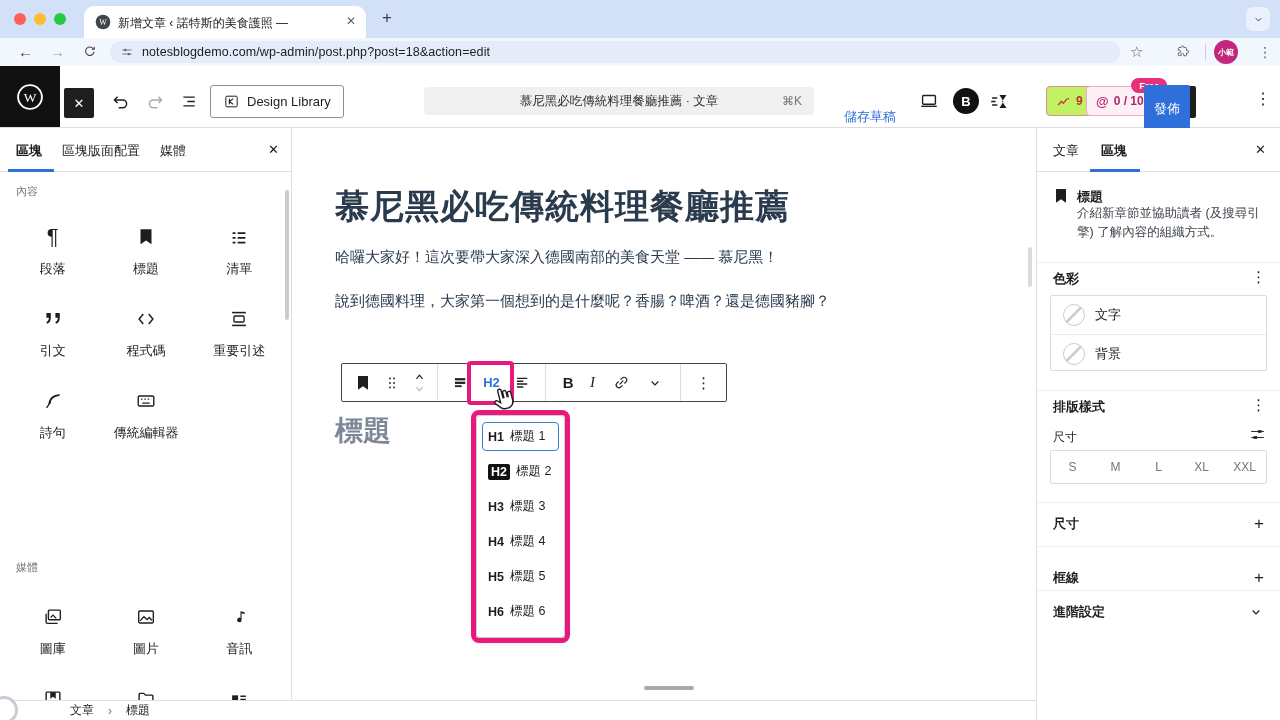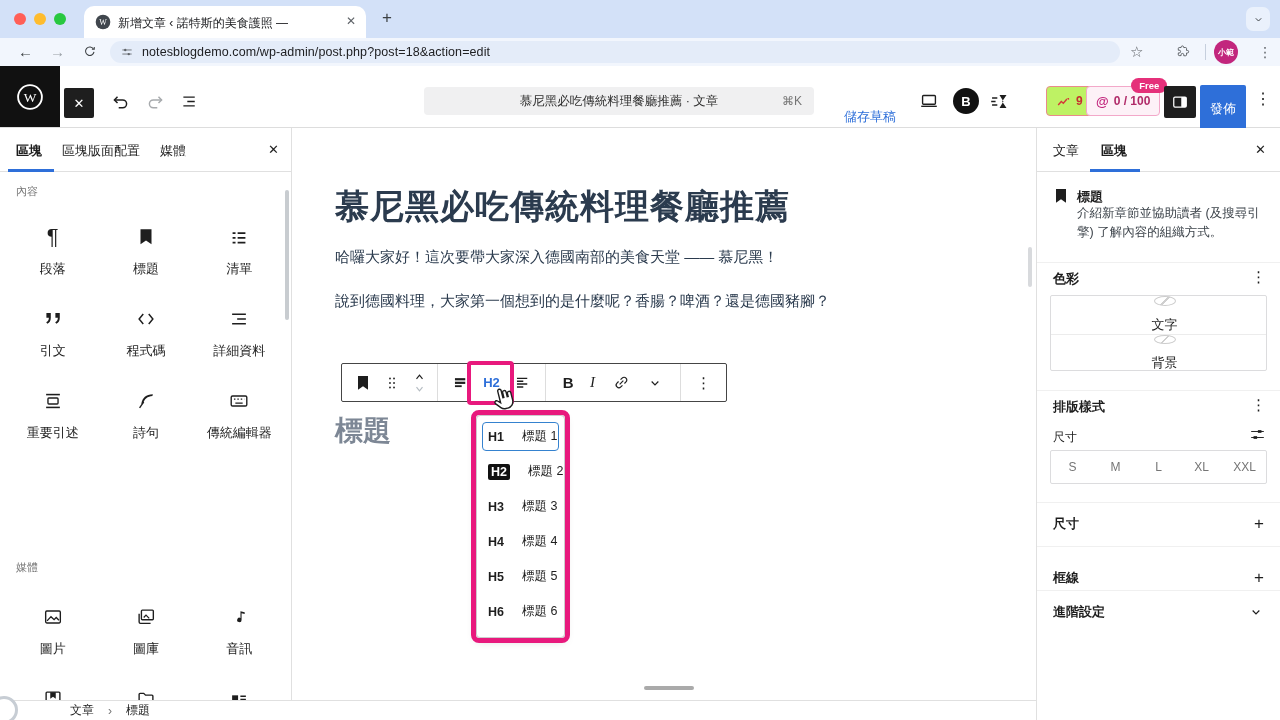--- a/index.html
+++ b/index.html
@@ -37,21 +37,21 @@
   .docpill{left:424px;top:21px;width:390px;height:28px;background:#f0f0f1;border-radius:4px;justify-content:center;}
   .docpill .t{font-size:12.5px;color:#2f2f2f;}
   .docpill .k{position:absolute;right:12px;font-size:12px;color:#757575;}
   .savedraft{left:844px;top:28px;font-size:13px;color:var(--accent);margin-top:14px;}
   .bcircle{left:953px;top:22px;width:26px;height:26px;border-radius:50%;background:#111;color:#fff;font-weight:bold;font-size:13px;justify-content:center;}
   .scorebadge{top:20px;height:30px;border-radius:4px;border:1px solid;gap:5px;padding:0 9px;font-size:12px;font-weight:bold;}
   .headline-badge{left:1046px;border-color:#e98b8b;background:#bef264;color:#c5302f;}
   .seo-badge{left:1086px;border-color:#f3a8c9;background:#fdf1f7;color:var(--seo-pink);}
   .freepill{position:absolute;right:-8px;top:-9px;background:var(--free-pink);color:#fff;font-size:9.5px;font-weight:bold;border-radius:8px;padding:2px 8px;}
   .paneltoggle{left:1164px;top:20px;width:32px;height:32px;background:var(--wp-black);border-radius:2px;justify-content:center;color:#fff;}
-  .publish{left:1200px;top:19px;width:46px;height:48px;background:var(--accent);border-radius:2px;color:#fff;font-size:13px;justify-content:center;}
+  .publish{left:1144px;top:19px;width:46px;height:48px;background:var(--accent);border-radius:2px;color:#fff;font-size:13px;justify-content:center;}
   .kebab{font-size:16px;color:var(--wp-black);}
   
   .inserter{left:0;top:128px;width:292px;height:572px;background:#fff;border-right:1px solid #e0e0e0;overflow:hidden;}
   .ins-tabs{left:0;top:0;width:100%;height:44px;border-bottom:1px solid #e0e0e0;}
   .ins-tab{position:absolute;top:14px;font-size:13px;color:var(--wp-black);}
   .tab-underline{position:absolute;bottom:-1px;height:3px;background:var(--accent);}
   .sect-label{position:absolute;font-size:11px;color:#757575;}
   .bgrid{position:absolute;left:6px;width:280px;display:grid;grid-template-columns:repeat(3,1fr);row-gap:27px;}
   .block-item{display:flex;flex-direction:column;align-items:center;gap:12px;height:55px;}
   .bi-icon{height:26px;display:flex;align-items:center;color:var(--wp-black);}
@@ -67,38 +67,38 @@
   .tgroup:last-child{border-right:none;}
   .tbtn{display:flex;align-items:center;justify-content:center;color:var(--wp-black);}
   .movers{display:flex;flex-direction:column;align-items:center;justify-content:center;}
   .lvl{font-size:13px;font-weight:bold;color:var(--accent);}
   .fmt-b{font-size:15px;font-weight:bold;}
   .fmt-i{font-size:15px;font-style:italic;font-family:"Liberation Serif",serif;}
   .dots-v{font-size:15px;color:var(--wp-black);}
   
   .hmenu-annot{left:179px;top:282px;width:99px;height:233px;border:5px solid var(--annotation);border-radius:8px;pointer-events:none;}
   .hmenu{left:184px;top:287px;width:89px;height:223px;background:#fff;border:1px solid #ccc;border-radius:4px;box-shadow:0 3px 10px rgba(0,0,0,.18);padding-top:3px;}
-  .hrow{position:relative;height:35px;display:flex;align-items:center;padding-left:11px;gap:18px;font-size:12.5px;color:var(--wp-black);}
+  .hrow{position:relative;height:35px;display:flex;align-items:center;padding-left:11px;gap:6px;font-size:12.5px;color:var(--wp-black);}
   .hrow .lv{font-weight:bold;}
   .hrow.focused:after{content:"";position:absolute;inset:3px 5px;border:1.5px solid #3582cf;border-radius:4px;}
   .lv.current{background:#111;color:#fff;padding:1px 3px;border-radius:2px;}
   .h2-annot{left:175px;top:233px;width:47px;height:44px;border:4px solid var(--annotation);border-radius:4px;pointer-events:none;}
   .cursorhand{left:198px;top:258px;pointer-events:none;transform:rotate(-14deg);}
   .draghandle{left:352px;top:558px;width:50px;height:4px;border-radius:2px;background:#aaa;}
   .canvas-scroll{left:736px;top:119px;width:4px;height:40px;background:#d8dadd;border-radius:2px;}
   
   .settings{left:1036px;top:128px;width:244px;height:592px;background:#fff;border-left:1px solid #e0e0e0;}
   .set-tabs{left:0;top:0;width:100%;height:44px;border-bottom:1px solid #e0e0e0;}
   .card-title{font-size:13px;font-weight:bold;color:var(--wp-black);}
   .card-desc{left:40px;top:76px;width:194px;font-size:12.5px;line-height:1.55;color:#3c434a;}
   .divider{left:0;width:100%;height:1px;background:#f0f0f0;}
   .ptitle{font-size:13px;font-weight:bold;color:var(--wp-black);}
   .menu3{position:absolute;right:14px;font-size:15px;color:var(--wp-black);}
   .colorbox{left:13px;top:167px;width:217px;height:76px;border:1px solid #dcdcde;border-radius:2px;}
-  .crow{height:38px;display:flex;align-items:center;padding-left:12px;gap:10px;font-size:13px;flex-direction:column;}
+  .crow{height:38px;display:flex;align-items:center;padding-left:12px;gap:10px;font-size:13px;}
   .crow + .crow{border-top:1px solid #ececec;}
   .noneswatch{width:22px;height:22px;border:1px solid #ccc;border-radius:50%;background:linear-gradient(135deg,transparent 45%,#cfcfcf 45%,#cfcfcf 55%,transparent 55%);}
   .segbox{left:13px;top:322px;width:217px;height:34px;border:1px solid #dcdcde;border-radius:2px;display:flex;}
   .seg{flex:1;display:flex;align-items:center;justify-content:center;font-size:12px;color:#757575;}
   .prow{left:0;width:100%;height:44px;display:flex;align-items:center;justify-content:space-between;padding:0 16px;}
   .plus{font-size:17px;color:var(--wp-black);}
   
   .footer{left:0;top:700px;width:1036px;height:20px;background:#fff;border-top:1px solid #e0e0e0;display:flex;align-items:center;padding-left:70px;gap:14px;font-size:12px;}
   .corner-bubble{left:-10px;top:696px;width:28px;height:28px;border-radius:50%;border:3px solid #c7cdd4;background:#fff;}
 </style>
@@ -317,20 +317,28 @@
   <span class="abs hbtn flex" style="left:142px;top:22px;width:26px;height:26px;color:#a7aaad">
     <svg width="22" height="22" viewBox="0 0 24 24">
         <use href="#i-redo"></use>
       </svg>
   </span>
   <span class="abs hbtn flex" style="left:176px;top:22px;width:26px;height:26px">
     <svg width="21" height="21" viewBox="0 0 24 24">
         <use href="#i-overview"></use>
       </svg>
   </span>
+  <div class="abs flex dlib">
+    <span>
+        <svg width="17" height="17" viewBox="0 0 24 24">
+          <use href="#i-dlib"></use>
+        </svg>
+      </span>
+    <span>Design Library</span>
+  </div>
   <div class="abs flex docpill">
     <span class="t">慕尼黑必吃傳統料理餐廳推薦 · 文章</span>
     <span class="k">⌘K</span>
   </div>
   <span class="abs savedraft">儲存草稿</span>
   <span class="abs hbtn flex" style="left:915px;top:22px;width:28px;height:26px">
     <svg width="22" height="22" viewBox="0 0 24 24">
         <use href="#i-laptop"></use>
       </svg>
   </span>
@@ -405,28 +413,20 @@
       <span class="bi-icon">
           <svg width="22" height="22" viewBox="0 0 24 24">
             <use href="#i-code"></use>
           </svg>
         </span>
       <span class="bi-label">程式碼</span>
     </div>
     <div class="block-item">
       <span class="bi-icon">
           <svg width="22" height="22" viewBox="0 0 24 24">
-            <use href="#i-details"></use>
-          </svg>
-        </span>
-      <span class="bi-label">詳細資料</span>
-    </div>
-    <div class="block-item">
-      <span class="bi-icon">
-          <svg width="22" height="22" viewBox="0 0 24 24">
             <use href="#i-pullquote"></use>
           </svg>
         </span>
       <span class="bi-label">重要引述</span>
     </div>
     <div class="block-item">
       <span class="bi-icon">
           <svg width="22" height="22" viewBox="0 0 24 24">
             <use href="#i-verse"></use>
           </svg>
@@ -441,32 +441,32 @@
         </span>
       <span class="bi-label">傳統編輯器</span>
     </div>
   </div>
 
   <span class="sect-label" style="left:16px;top:432px">媒體</span>
   <div class="bgrid" style="top:476px">
     <div class="block-item">
       <span class="bi-icon">
           <svg width="22" height="22" viewBox="0 0 24 24">
+            <use href="#i-gallery"></use>
+          </svg>
+        </span>
+      <span class="bi-label">圖庫</span>
+    </div>
+    <div class="block-item">
+      <span class="bi-icon">
+          <svg width="22" height="22" viewBox="0 0 24 24">
             <use href="#i-image"></use>
           </svg>
         </span>
       <span class="bi-label">圖片</span>
-    </div>
-    <div class="block-item">
-      <span class="bi-icon">
-          <svg width="22" height="22" viewBox="0 0 24 24">
-            <use href="#i-gallery"></use>
-          </svg>
-        </span>
-      <span class="bi-label">圖庫</span>
     </div>
     <div class="block-item">
       <span class="bi-icon">
           <svg width="22" height="22" viewBox="0 0 24 24">
             <use href="#i-audio"></use>
           </svg>
         </span>
       <span class="bi-label">音訊</span>
     </div>
     <div class="block-item">

